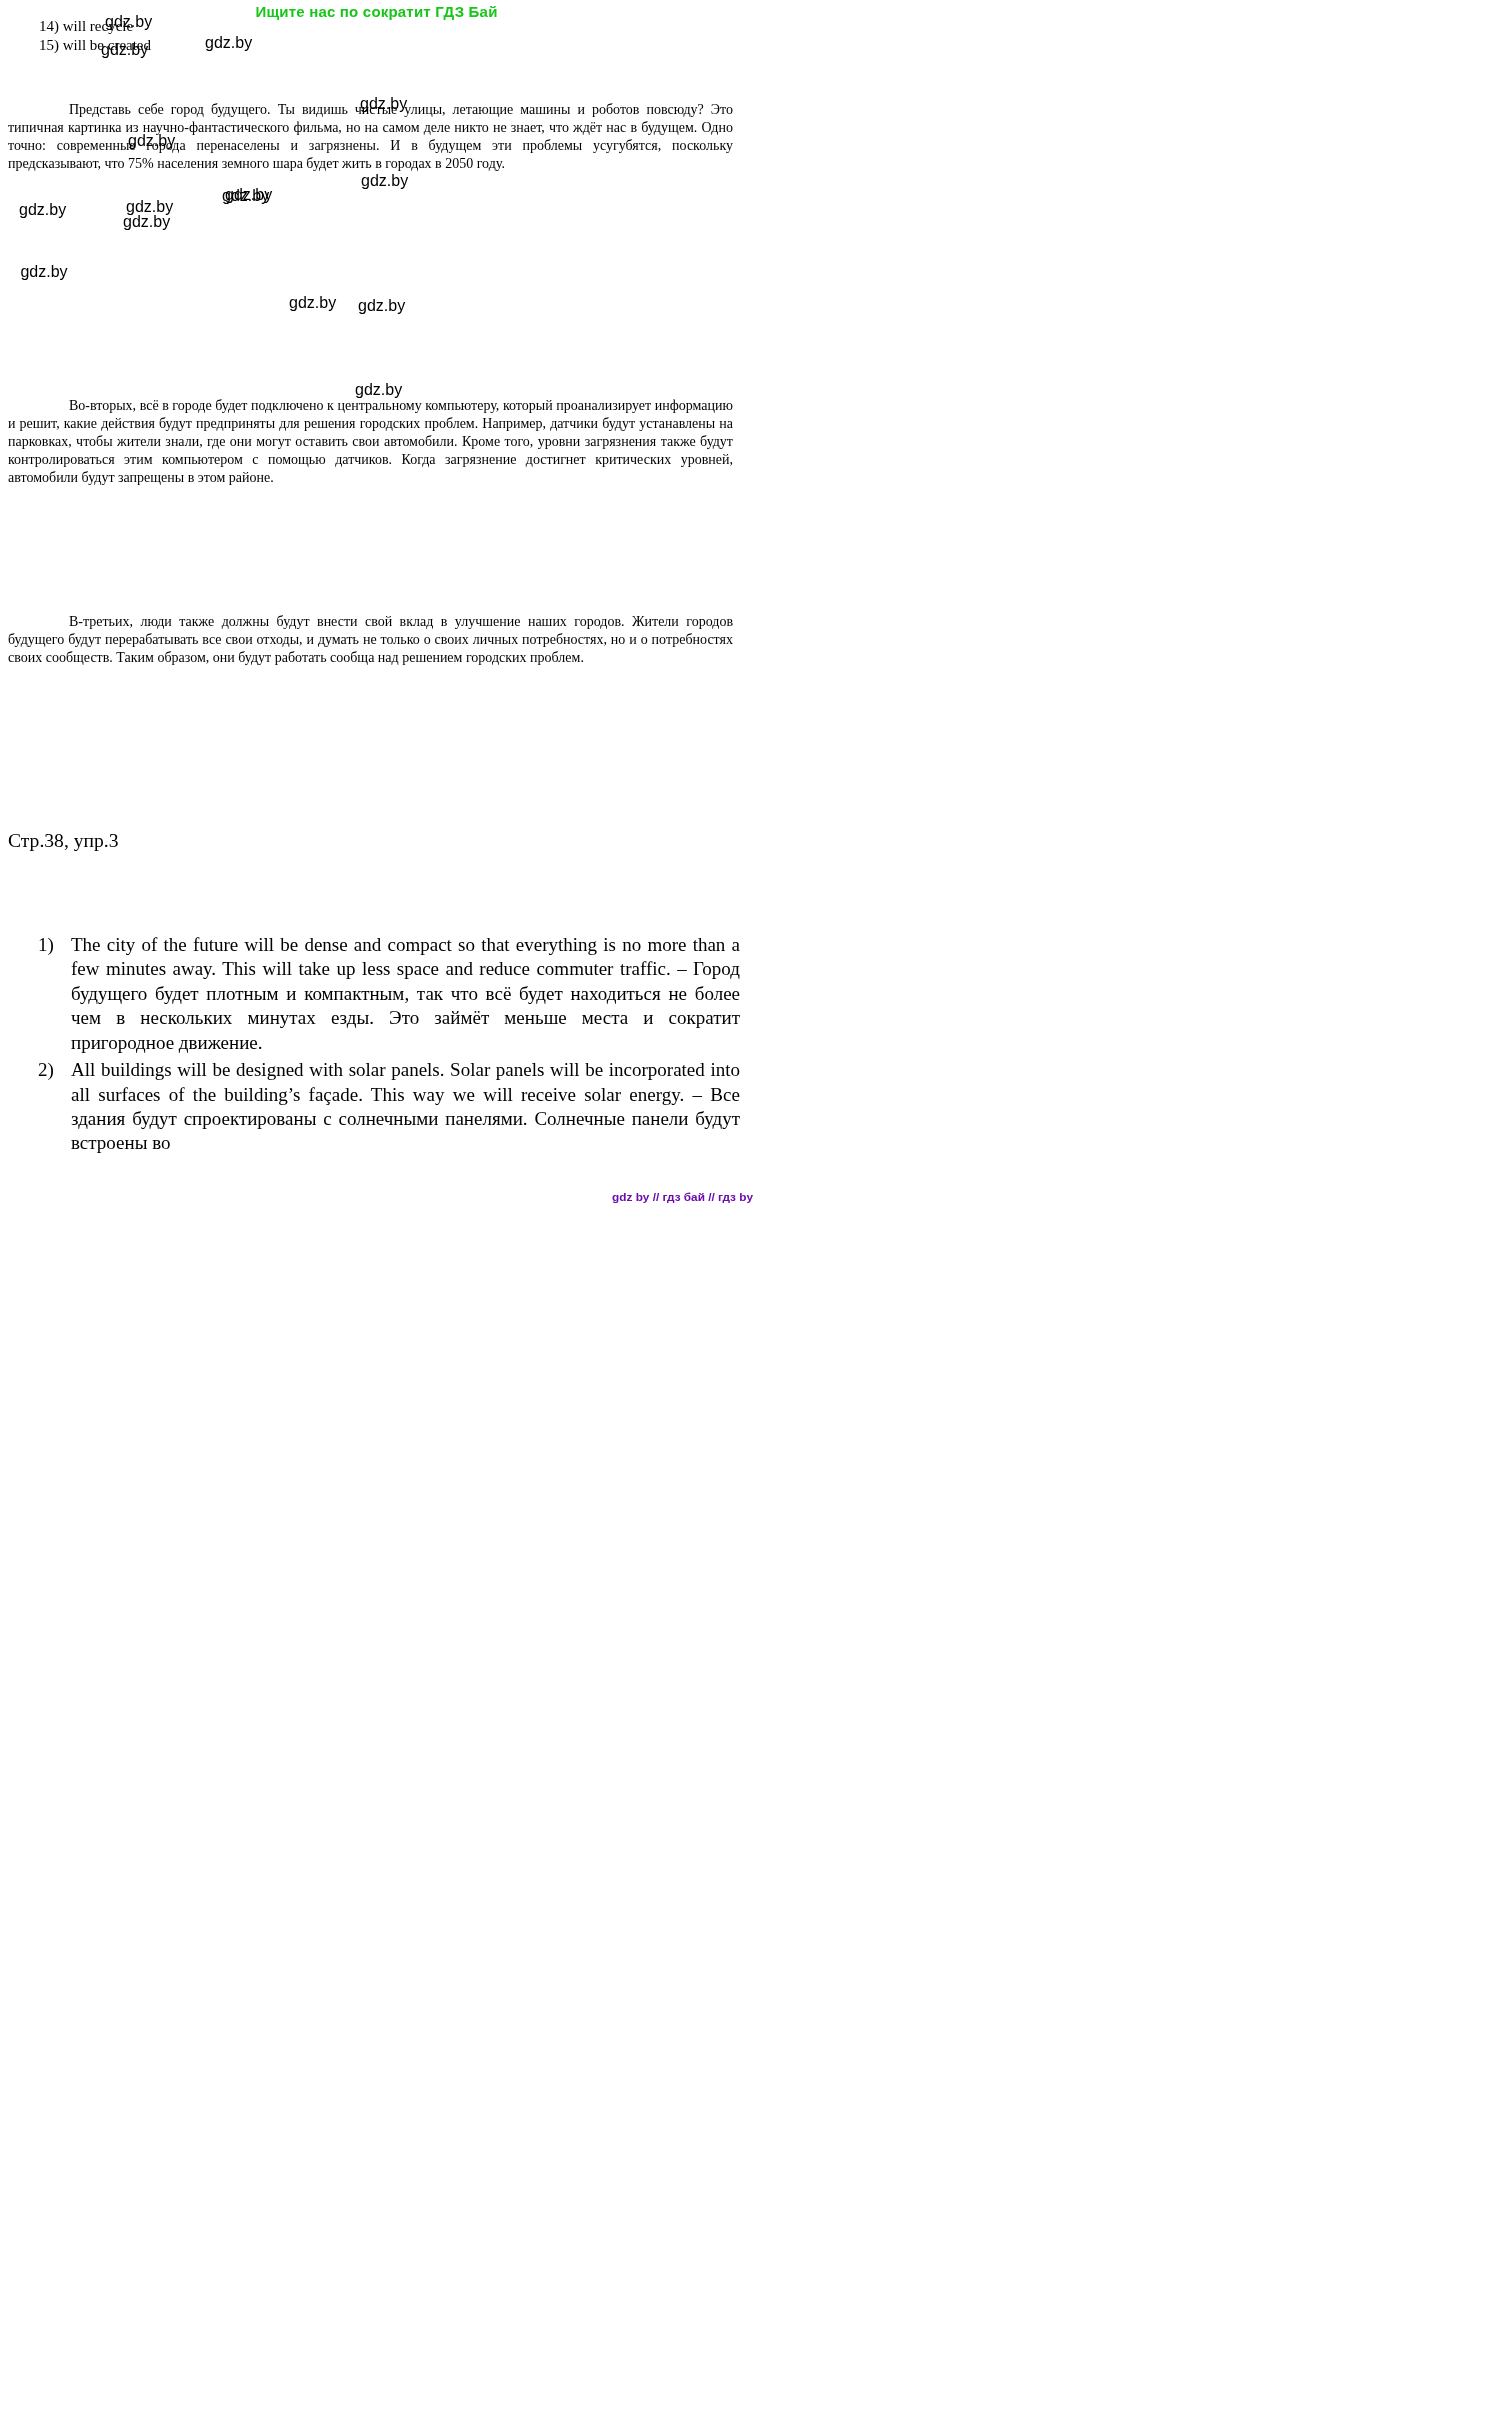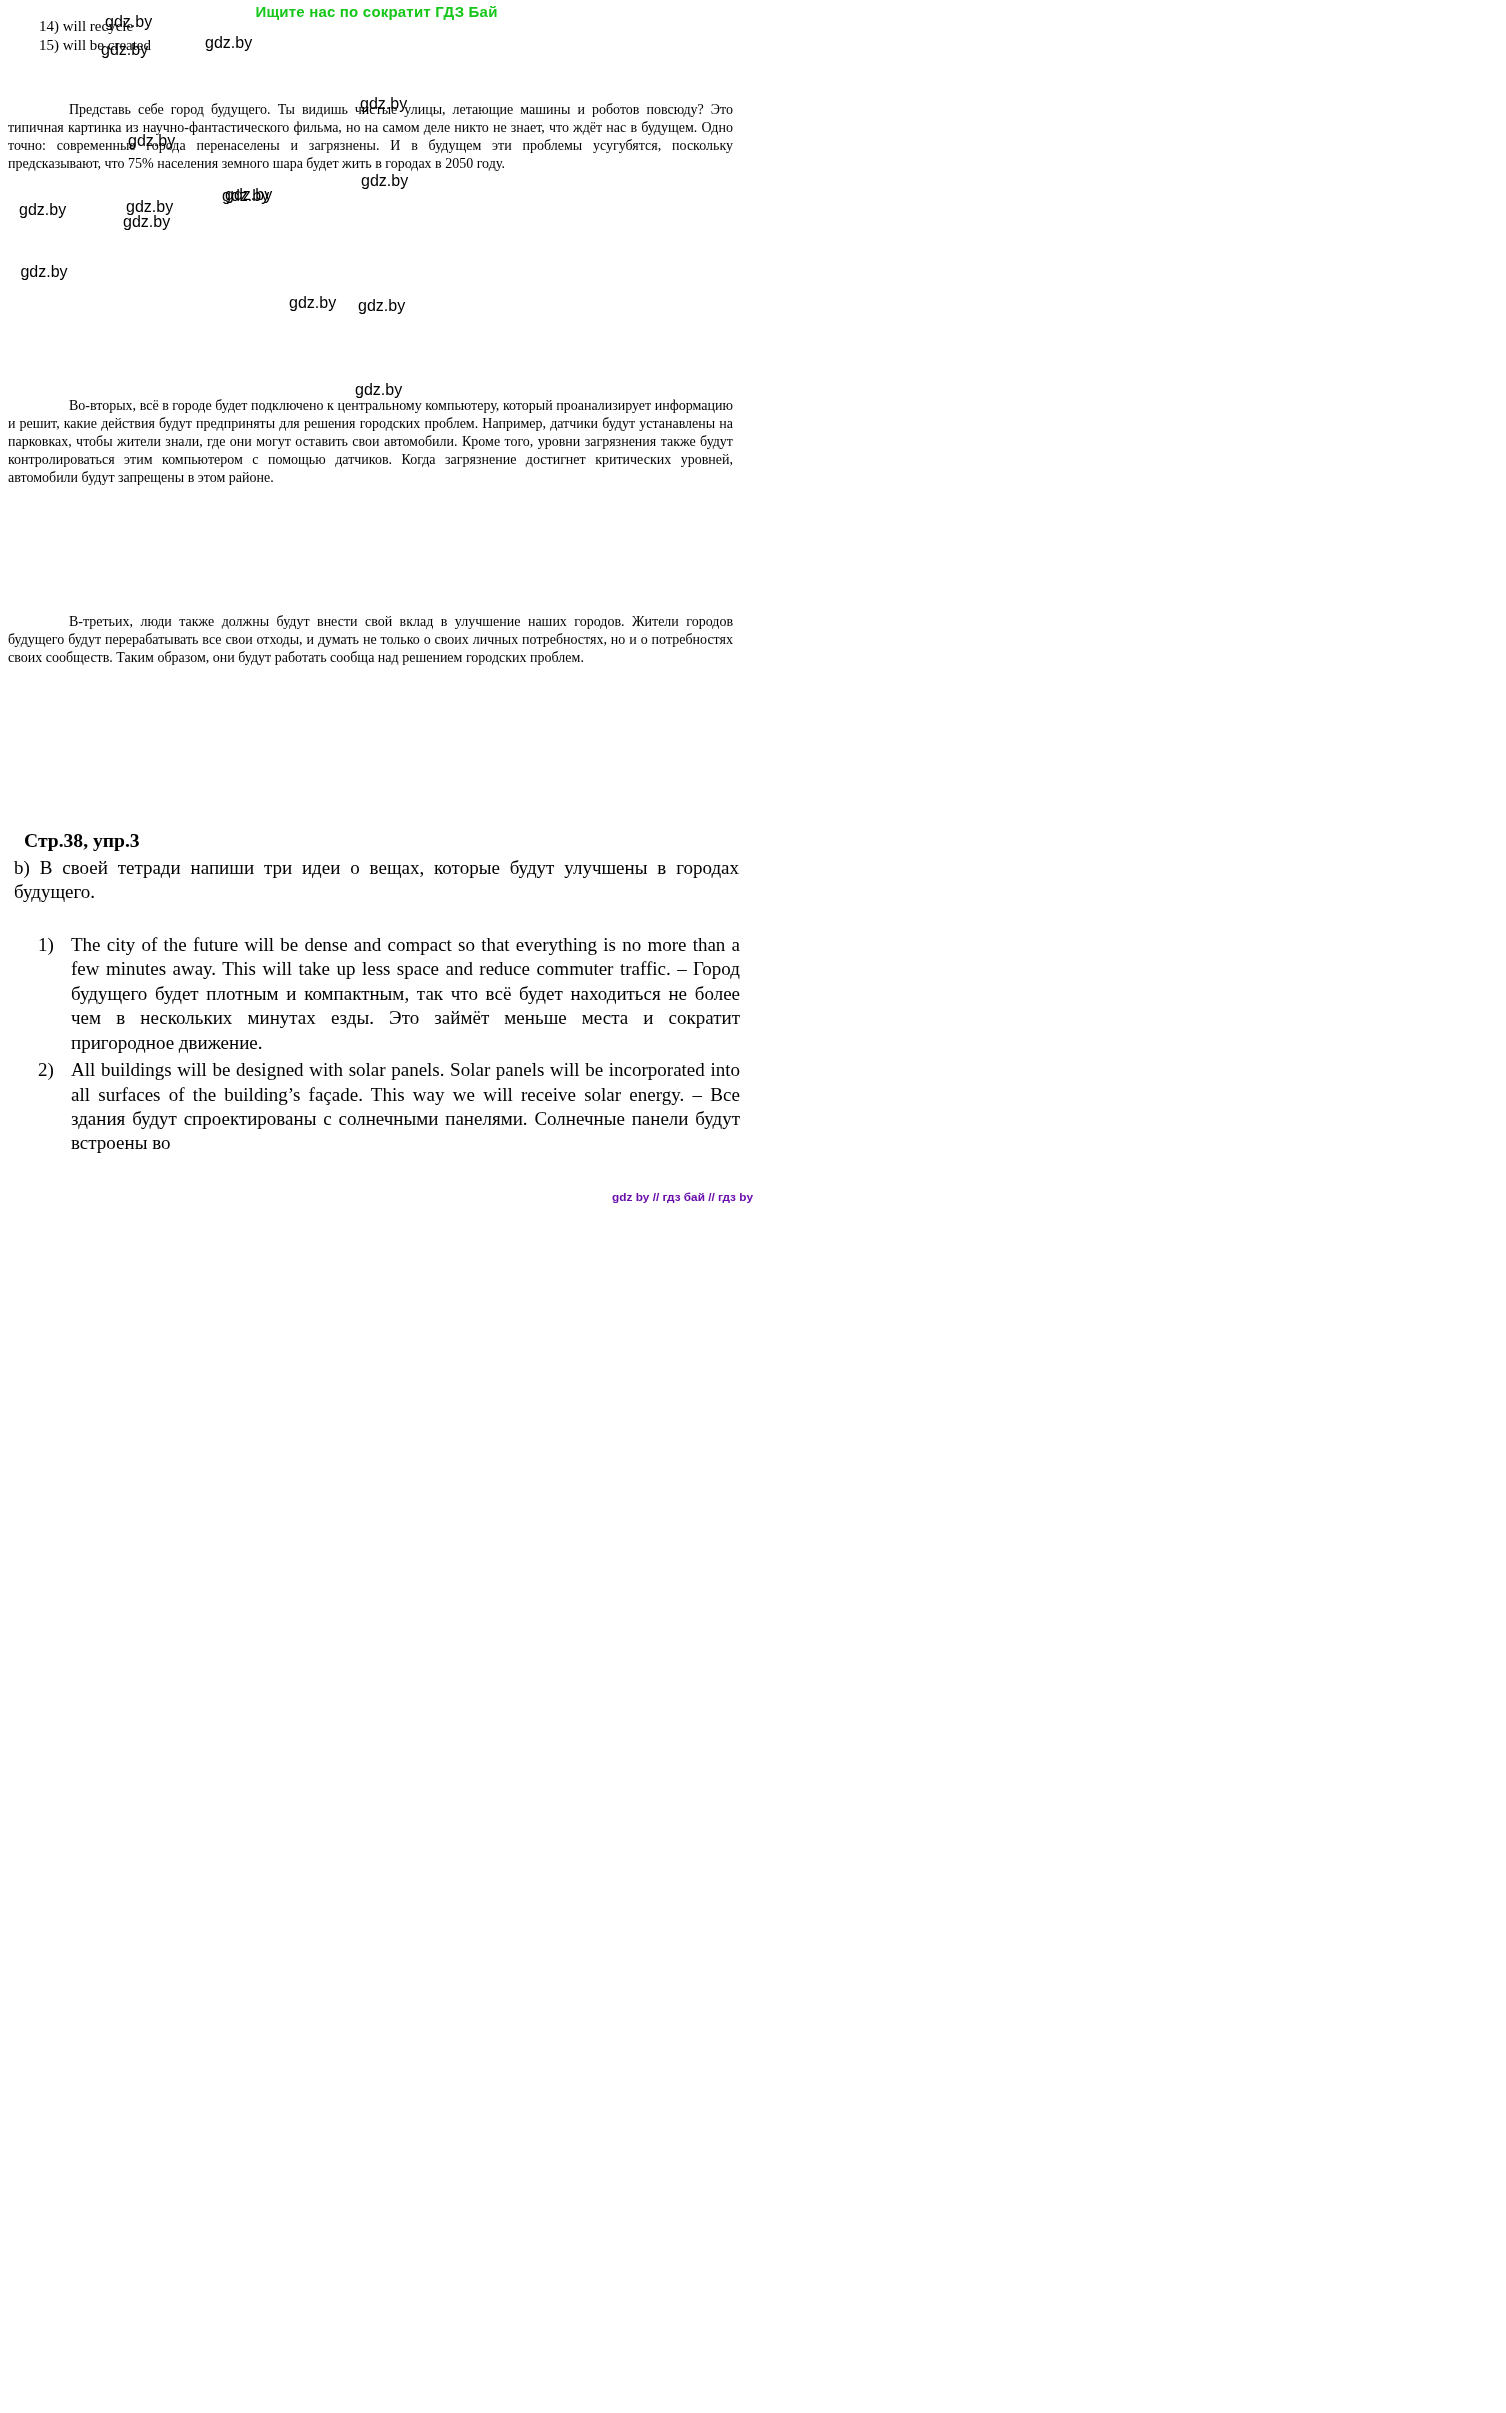--- a/index.html
+++ b/index.html
@@ -63,23 +63,23 @@
   #para-main   { top: 101px; }
   #para-green  { top: 289px; }
   #para-second { top: 397px; }
   #para-third  { top: 613px; }
   #para-final  { top: 746px; }
 
   
   .ex-head {
     position: absolute;
     top: 830px;
-    left: 24px;
+    left: 8px;
     font-size: 19.6px;
-    font-weight: 700;
+    font-weight: 400;
   }
   .ex-task {
     position: absolute;
     top: 856px;
     left: 14px;
     width: 725px;
     font-size: 19px;
     line-height: 1.285;
     text-align: justify;
   }
@@ -151,23 +151,20 @@
     <p class="ind">Во-вторых, всё в городе будет подключено к центральному компьютеру, который проанализирует информацию и решит, какие действия будут предприняты для решения городских проблем. Например, датчики будут устанавлены на парковках, чтобы жители знали, где они могут оставить свои автомобили. Кроме того, уровни загрязнения также будут контролироваться этим компьютером с помощью датчиков. Когда загрязнение достигнет критических уровней, автомобили будут запрещены в этом районе.</p>
   </div>
 
   <div class="body-block" id="para-third">
     <p class="ind">В-третьих, люди также должны будут внести свой вклад в улучшение наших городов. Жители городов будущего будут перерабатывать все свои отходы, и думать не только о своих личных потребностях, но и о потребностях своих сообществ. Таким образом, они будут работать сообща над решением городских проблем.</p>
   </div>
 
 
   <div class="ex-head">Стр.38, упр.3</div>
 
-  <div class="ex-task">
-    <p>b) В своей тетради напиши три идеи о вещах, которые будут улучшены в городах будущего.</p>
-  </div>
 
   <div class="ideas">
     <div class="idea">
       <span class="num">1)</span>
       <span class="txt">The city of the future will be dense and compact so that everything is no more than a few minutes away. This will take up less space and reduce commuter traffic. – Город будущего будет плотным и компактным, так что всё будет находиться не более чем в нескольких минутах езды. Это займёт меньше места и сократит пригородное движение.</span>
     </div>
     <div class="idea">
       <span class="num">2)</span>
       <span class="txt">All buildings will be designed with solar panels. Solar panels will be incorporated into all surfaces of the building’s façade. This way we will receive solar energy. – Все здания будут спроектированы с солнечными панелями. Солнечные панели будут встроены во</span>
     </div>

